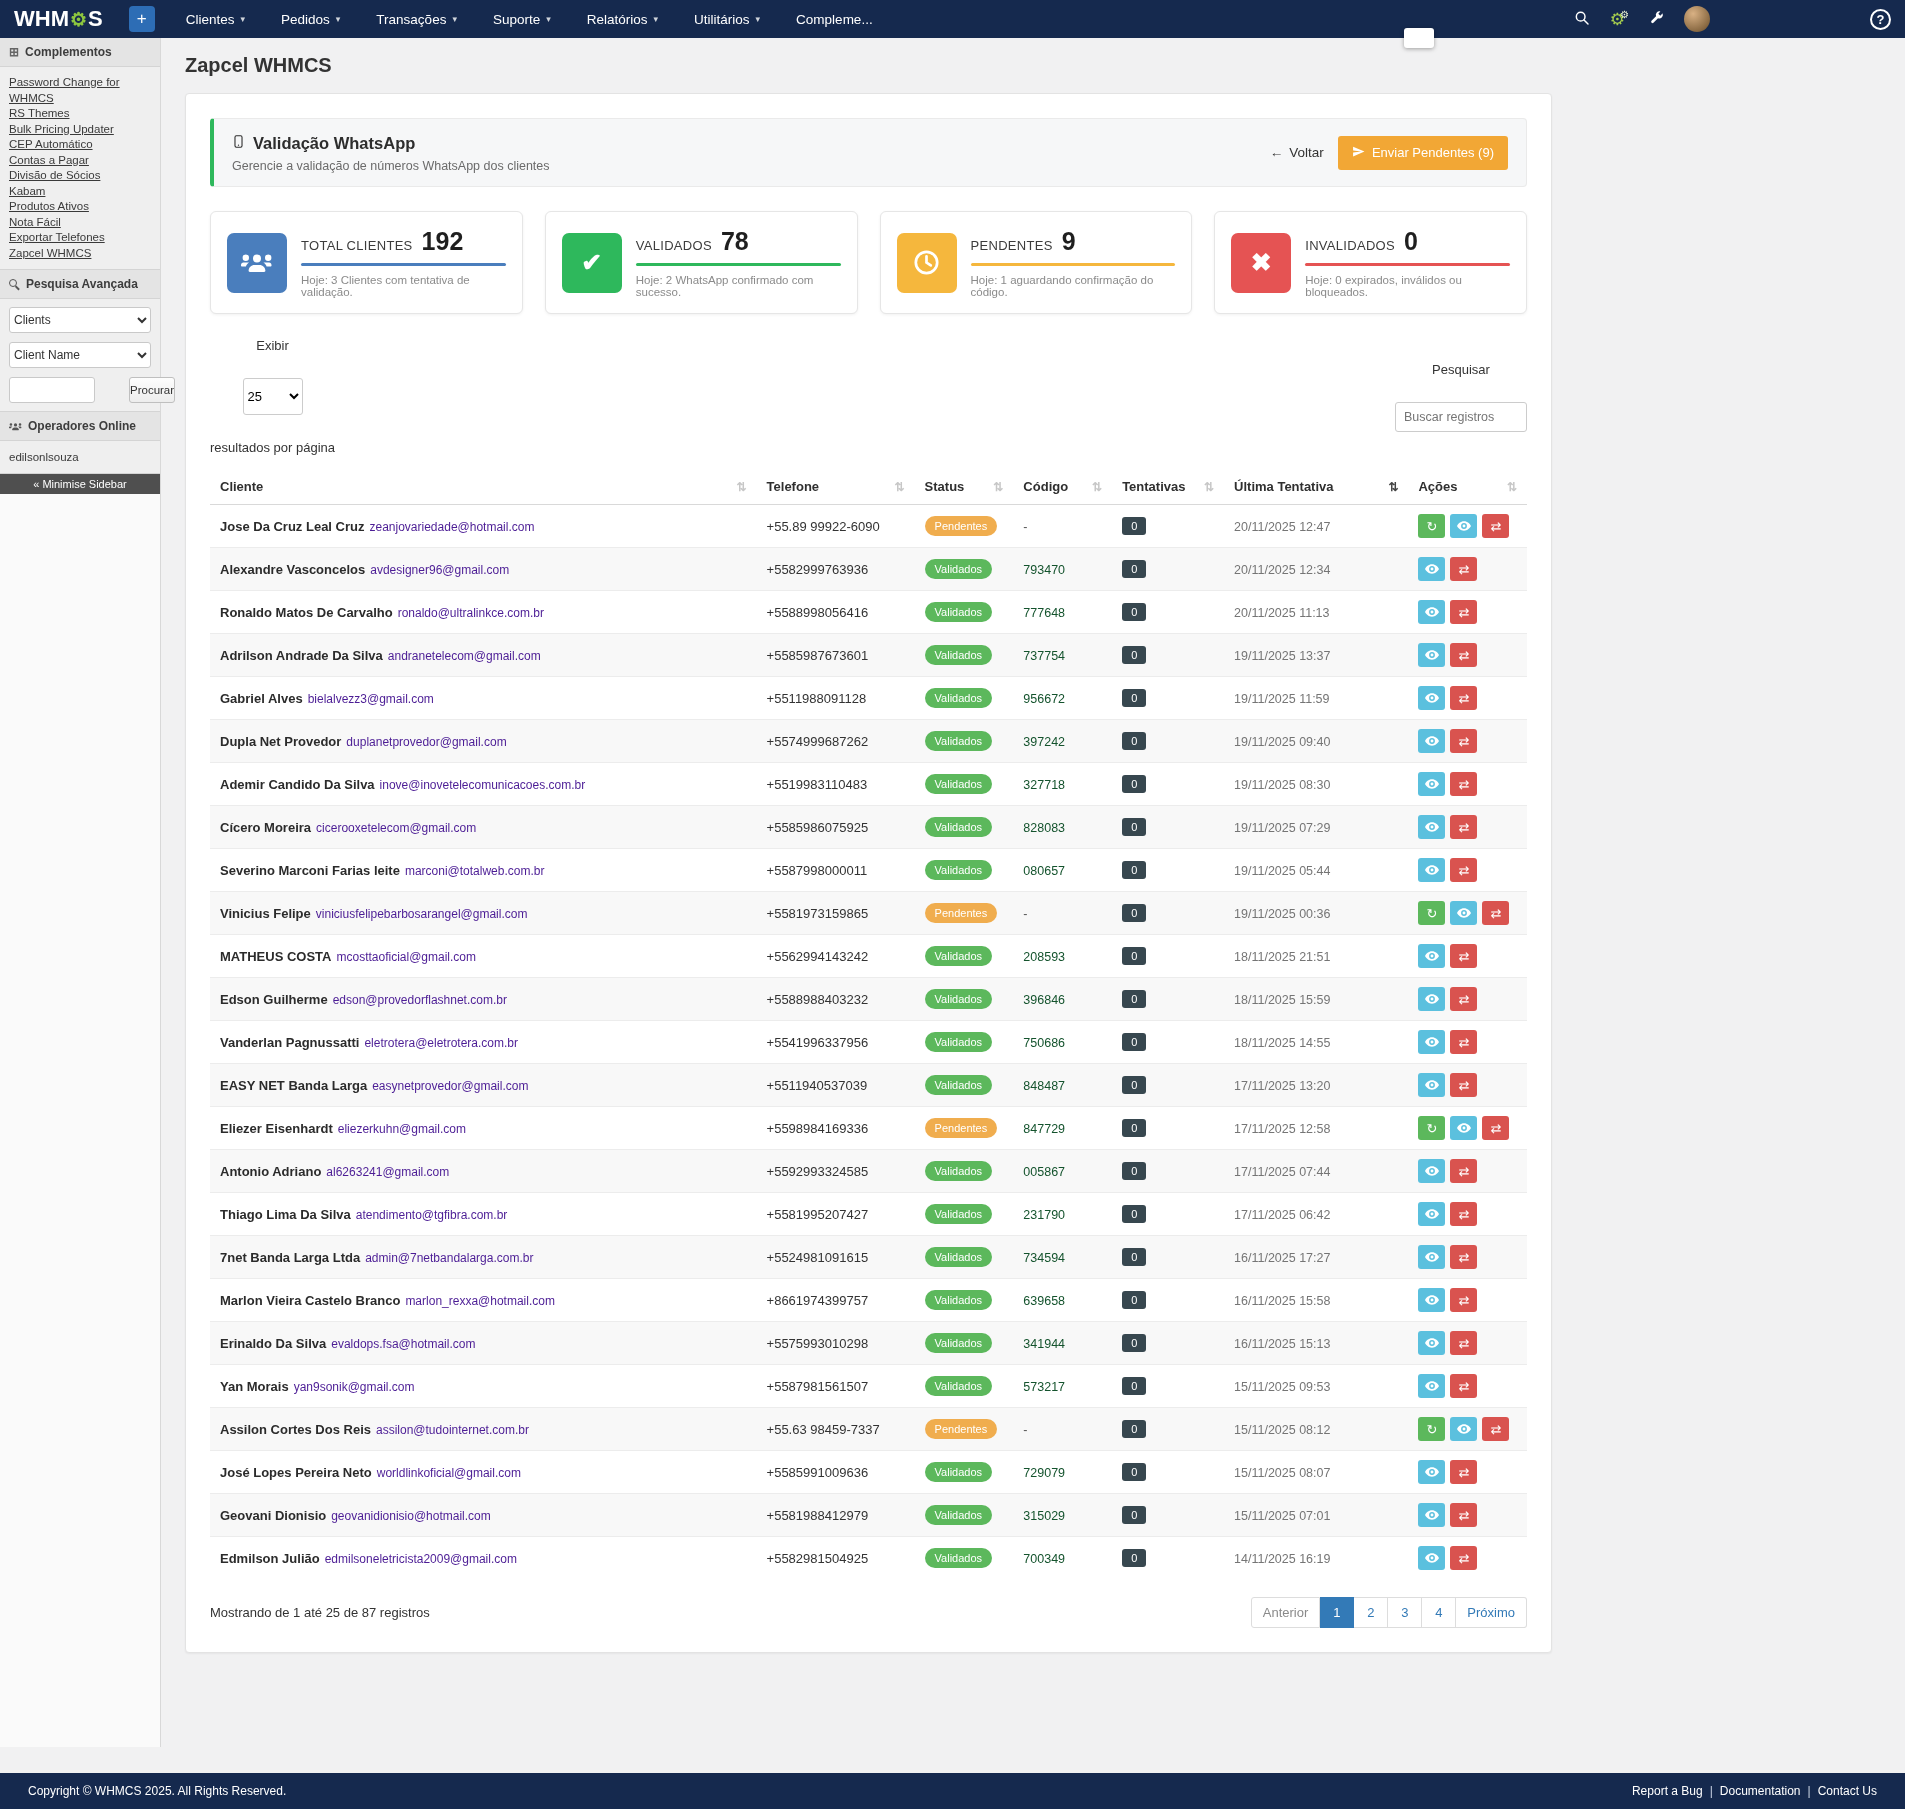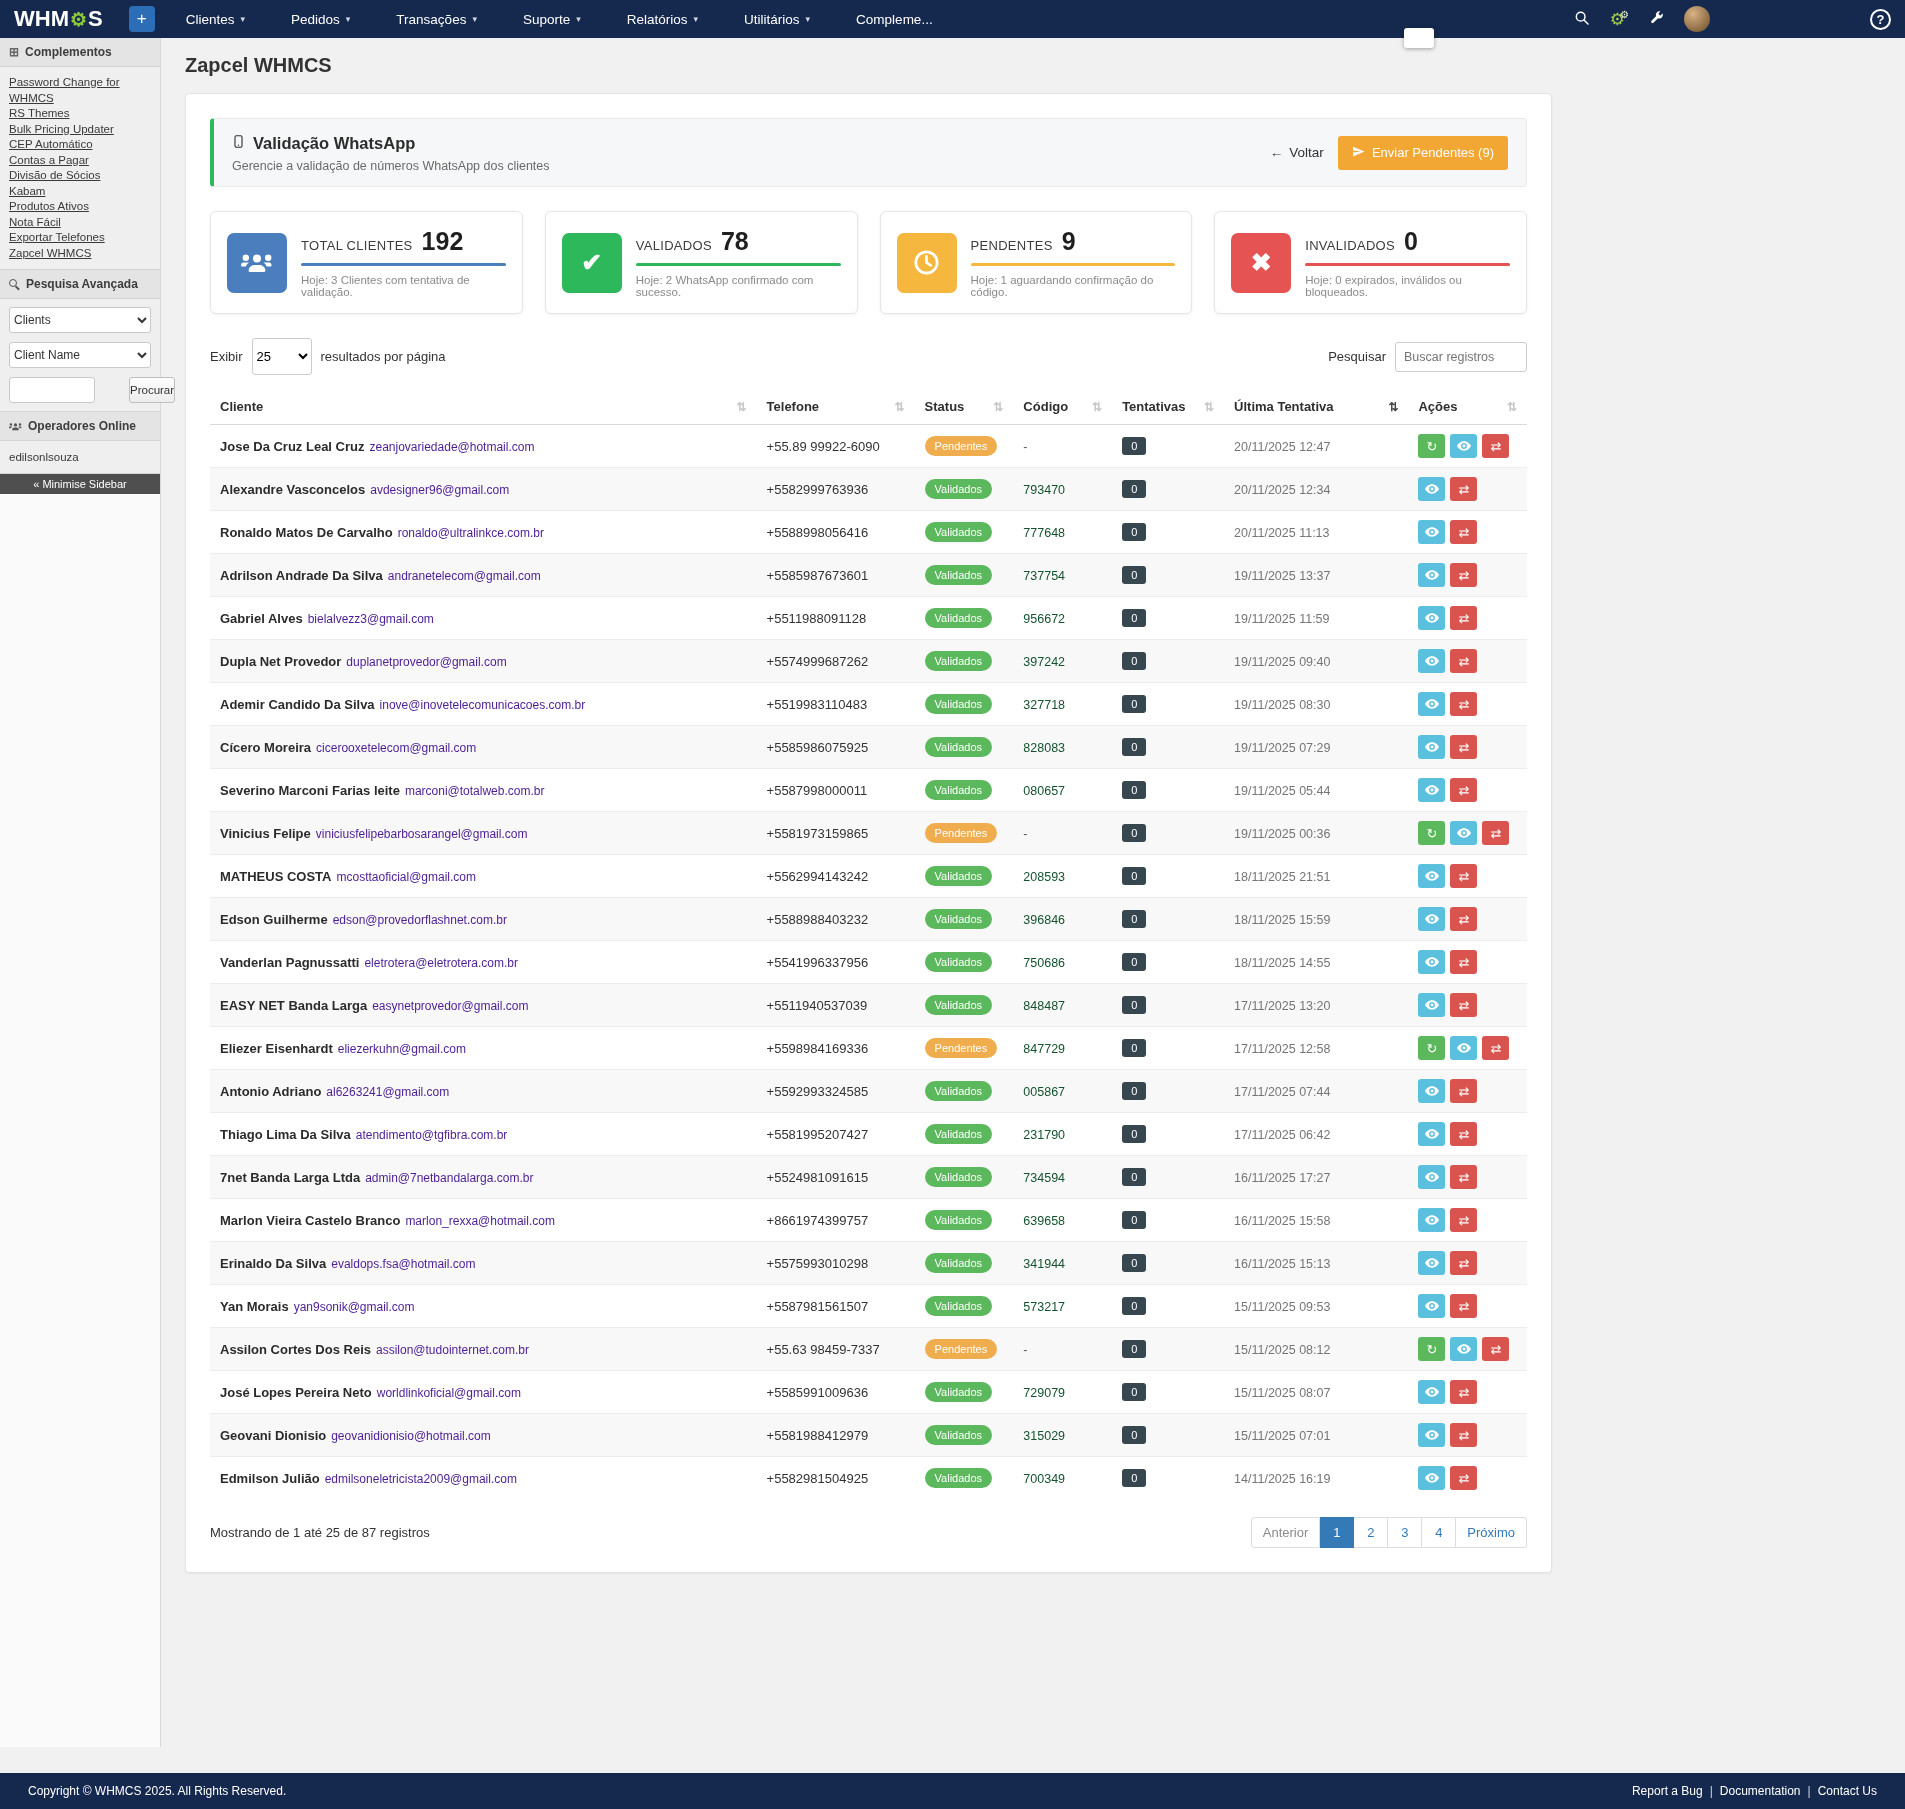--- a/index.html
+++ b/index.html
@@ -8,21 +8,21 @@
     font-family:"Liberation Sans", sans-serif;
     font-size:13px; color:#333;
     background:#f1f1f2;
     display:flex; flex-direction:column;
   }
   
   .topbar { height:38px; background:#15294e; display:flex; align-items:center; padding:0 14px; flex:0 0 auto; position:relative; z-index:5; }
   .logo { display:flex; align-items:center; color:#fff; font-weight:bold; font-size:22px; margin-right:26px; cursor:pointer; }
   .logo-gear { color:#8dc63f; font-size:19px; margin:0 1px; }
   .plus-btn { width:26px; height:26px; background:#2d6db5; border:none; border-radius:4px; color:#fff; font-size:17px; line-height:24px; cursor:pointer; margin-right:18px; }
-  .topnav { display:flex; align-items:center; gap:20px; }
+  .topnav { display:flex; align-items:center; gap:10px; }
   .nav-item { color:#fff; font-size:13.5px; padding:0 13px; height:38px; display:flex; align-items:center; gap:6px; cursor:pointer; }
   .caret { font-size:9px; opacity:.8; }
   .top-icons { margin-left:auto; display:flex; align-items:center; gap:20px; }
   .icon-btn { background:none; border:none; cursor:pointer; display:flex; align-items:center; }
   .gears { color:#a6ce4e; font-size:17px; }
   .gears .g2 { color:#e9f2d4; font-size:10px; margin-left:-5px; vertical-align:top; }
   .avatar { width:26px; height:26px; border-radius:50%; background:radial-gradient(circle at 35% 30%, #d9b184, #8a6a43 70%, #5d452b); border:1px solid #3a5franc, border:1px solid #39538a; }
   .help-circle { width:21px; height:21px; border:2px solid #fff; border-radius:50%; color:#fff; font-size:13px; font-weight:bold; display:flex; align-items:center; justify-content:center; margin-left:140px; cursor:pointer; }
   .dropdown-stub { position:absolute; left:1404px; top:28px; width:30px; height:20px; background:#fff; border-radius:3px; box-shadow:0 1px 4px rgba(0,0,0,.35); }
 
@@ -67,21 +67,21 @@
   .stat-top { display:flex; align-items:baseline; gap:9px; }
   .stat-label { font-size:13px; color:#3c3c3c; letter-spacing:.3px; }
   .stat-value { font-size:25px; font-weight:bold; color:#1f1f1f; }
   .stat-line { height:3px; border-radius:2px; margin:7px 0 8px; }
   .stat-note { font-size:11.5px; color:#8b8b8b; }
   .gi { font-weight:bold; }
   .gi-big { font-size:25px; }
 
   
   .table-controls { display:flex; justify-content:space-between; align-items:center; margin:24px 0 14px; }
-  .tc-left, .tc-right { display:flex; align-items:center; gap:9px; font-size:13px; color:#333; }
+  .tc-left, .tc-right { display:flex; align-items:center; gap:25px; font-size:13px; color:#333;flex-direction:column; }
   .page-size-select { width:60px; height:37px; border:1px solid #ccc; border-radius:3px; background:#fff; font-size:13px; font-family:"Liberation Sans", sans-serif; }
   .search-input { width:132px; height:30px; border:1px solid #ccc; border-radius:3px; padding:0 8px; font-size:12.5px; }
 
   
   table.data-table { width:100%; border-collapse:collapse; }
   .data-table th { text-align:left; font-size:13px; color:#2f2f2f; padding:10px 10px; border-bottom:1px solid #d9d9d9; }
   .th-inner { display:flex; align-items:center; justify-content:space-between; gap:6px; cursor:pointer; }
   .sort-icon { color:#c7c7c7; font-size:12px; }
   .sort-icon.active { color:#444; }
   .data-table td { padding:9px 10px; border-top:1px solid #ececec; vertical-align:middle; }

